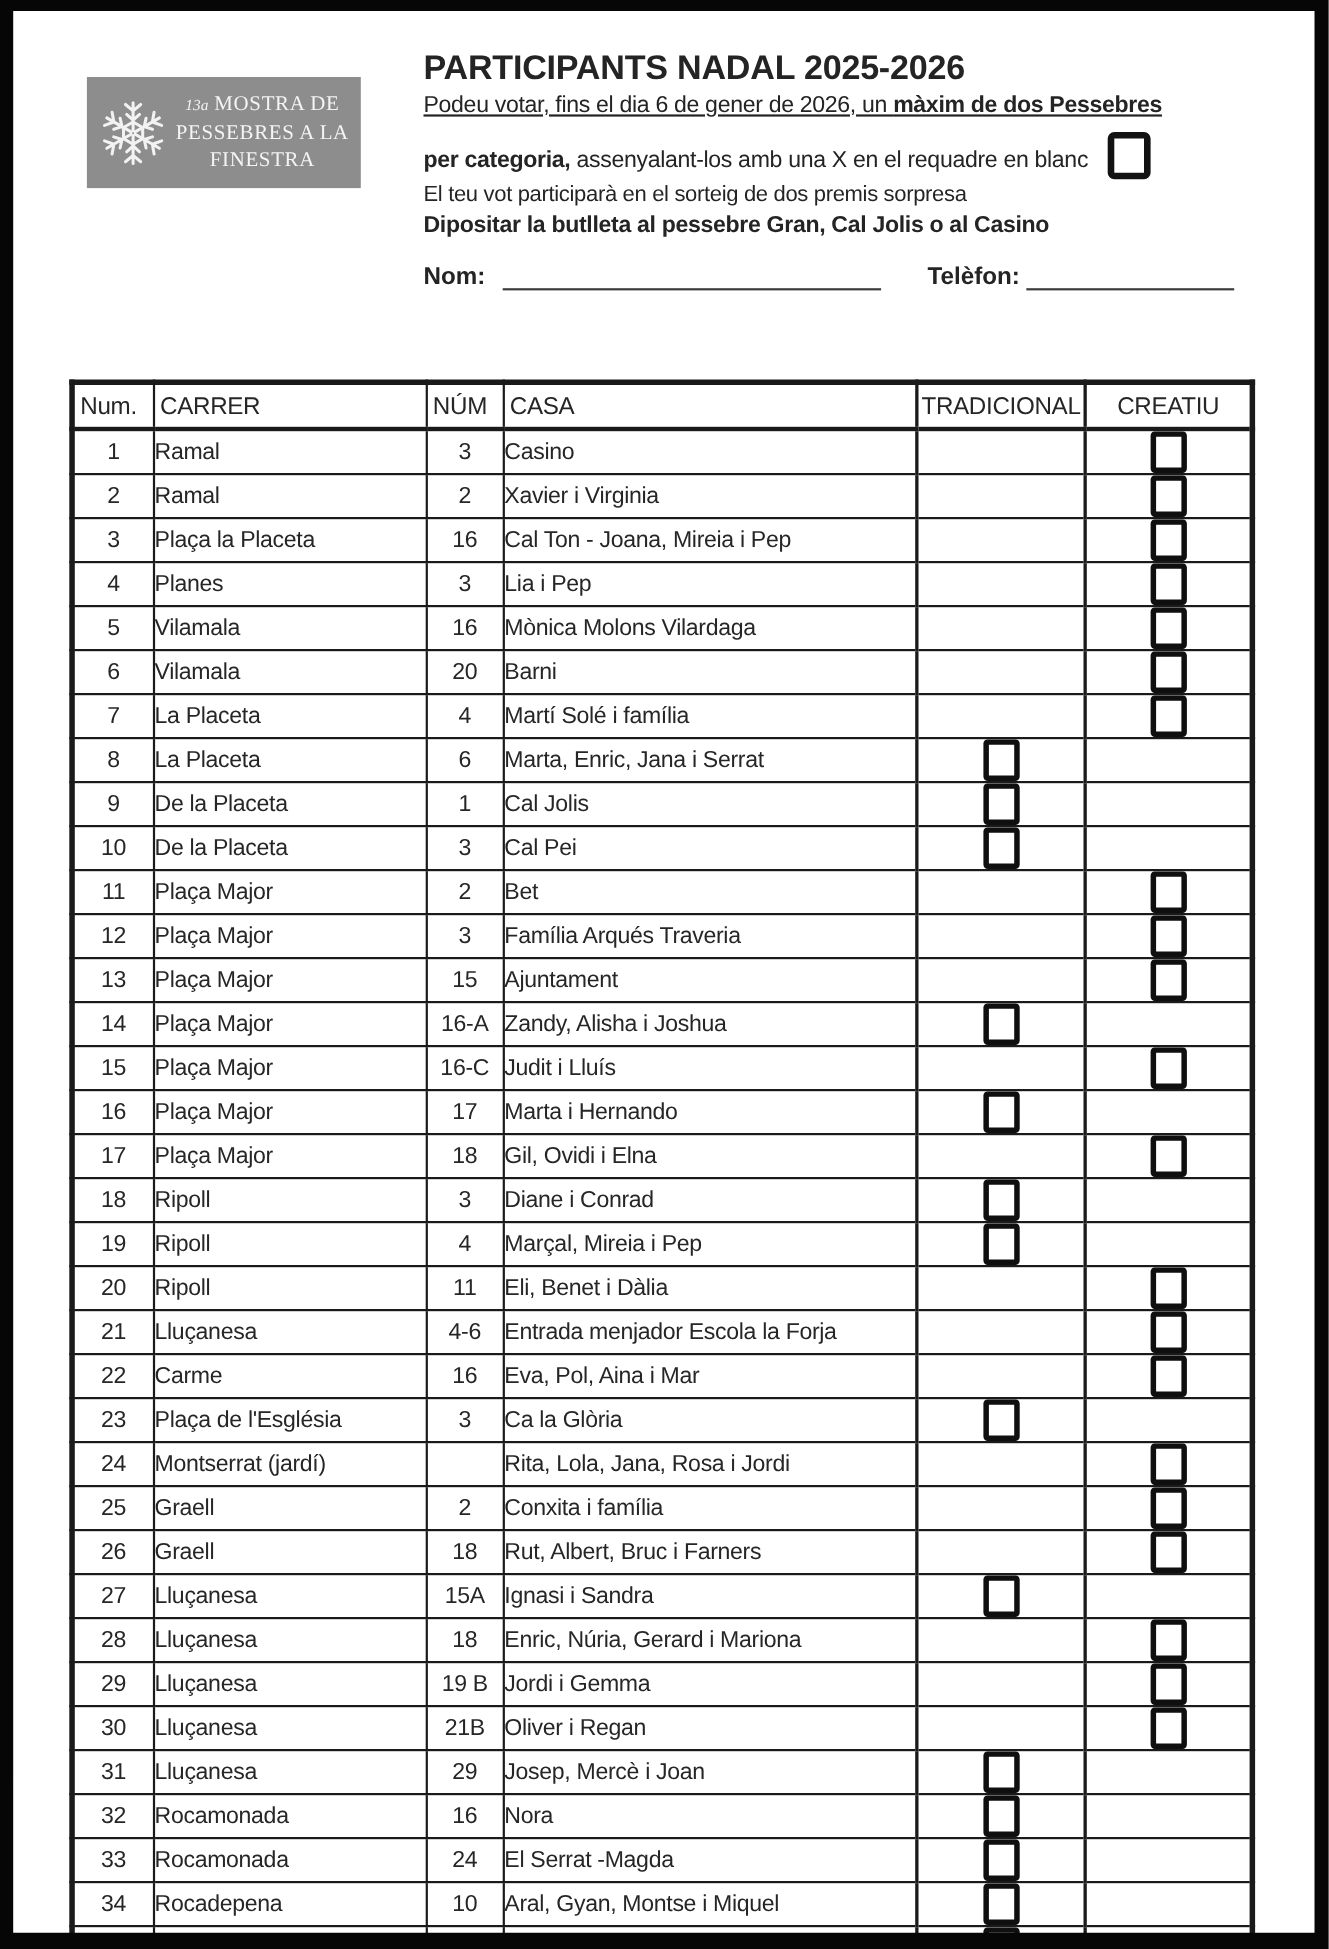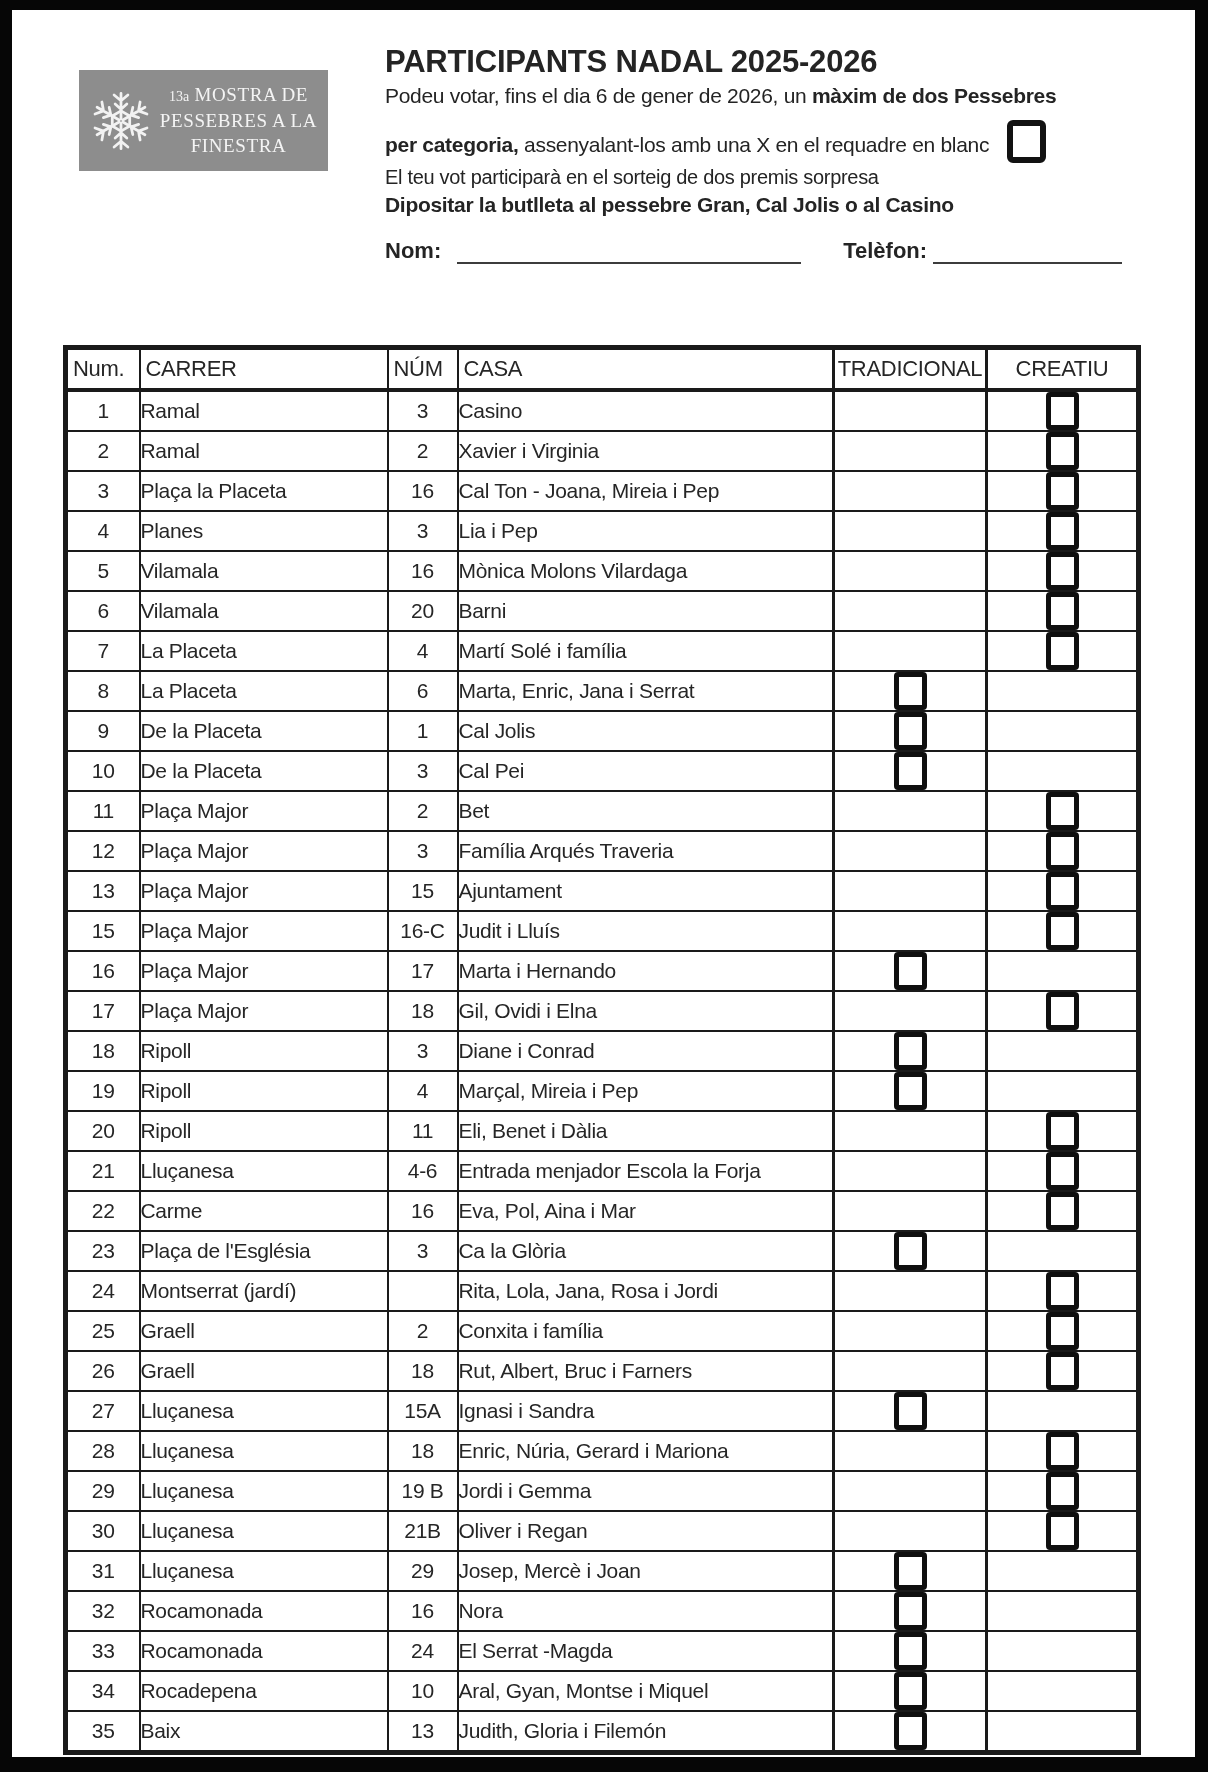--- a/index.html
+++ b/index.html
@@ -28,26 +28,26 @@
     background: #8d8d8d;
     display: flex; align-items: center;
   }
   .logo svg { width: 68px; height: 68px; margin-left: 8px; flex: 0 0 auto; }
   .logo-text {
     flex: 1; text-align: center;
     font-family: "Liberation Serif", serif;
     color: #f4f4f4; font-size: 19px; line-height: 1.35;
     letter-spacing: 0.6px; padding-right: 6px;
   }
-  .logo-text .small-num { font-size: 14px; letter-spacing: 0; }
+  .logo-text .small-num { font-size: 14px; letter-spacing: 0; font-style: italic; }
 
   
   .hline { position: absolute; left: 385px; white-space: nowrap; }
   .title { top: 44px; font-size: 31px; font-weight: bold; letter-spacing: -0.2px; }
-  .l2 { top: 84px; font-size: 21px; letter-spacing: -0.3px; }
+  .l2 { top: 84px; font-size: 21px; letter-spacing: -0.3px; text-decoration: underline; }
   .l3 { top: 120px; font-size: 21px; letter-spacing: -0.3px; }
   .l2 b, .l3 b { letter-spacing: -0.3px; }
   .note { top: 166px; font-size: 20px; letter-spacing: -0.3px; }
   .deposit { top: 193px; font-size: 21px; font-weight: bold; letter-spacing: -0.3px; }
   .sample-cbx {
     display: inline-block; width: 27px; height: 31px;
     border: 6px solid #121212; border-radius: 6px;
     margin-left: 18px; vertical-align: -11px; background: #fff;
   }
   .fields { top: 236px; display: flex; align-items: flex-end; }
@@ -259,20 +259,28 @@
       </tr>
       <tr>
         <td class="cell-num">13</td>
         <td class="cell-carrer">Plaça Major</td>
         <td class="cell-numcasa">15</td>
         <td class="cell-casa">Ajuntament</td>
         <td class="vote-cell tradicional"></td>
         <td class="vote-cell creatiu"><span class="cbx"></span></td>
       </tr>
       <tr>
+        <td class="cell-num">14</td>
+        <td class="cell-carrer">Plaça Major</td>
+        <td class="cell-numcasa">16-A</td>
+        <td class="cell-casa">Zandy, Alisha i Joshua</td>
+        <td class="vote-cell tradicional"><span class="cbx"></span></td>
+        <td class="vote-cell creatiu"></td>
+      </tr>
+      <tr>
         <td class="cell-num">15</td>
         <td class="cell-carrer">Plaça Major</td>
         <td class="cell-numcasa">16-C</td>
         <td class="cell-casa">Judit i Lluís</td>
         <td class="vote-cell tradicional"></td>
         <td class="vote-cell creatiu"><span class="cbx"></span></td>
       </tr>
       <tr>
         <td class="cell-num">16</td>
         <td class="cell-carrer">Plaça Major</td>

